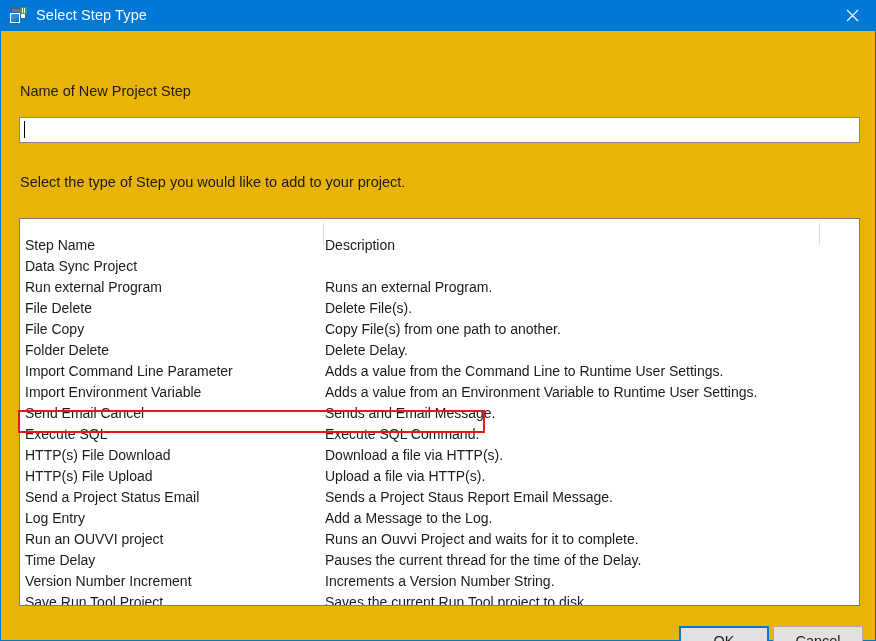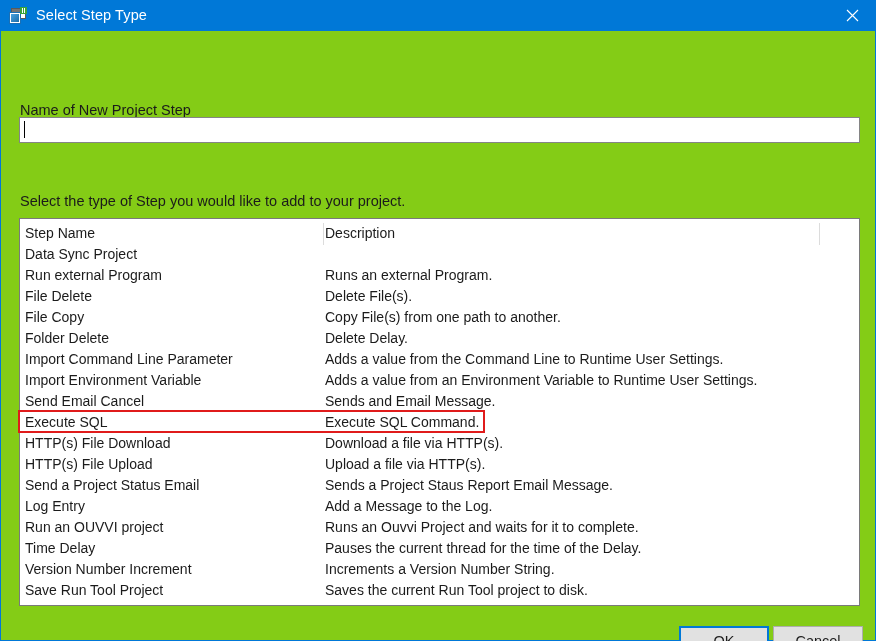--- a/index.html
+++ b/index.html
@@ -15,21 +15,21 @@
   }
 
   .dialog {
     position: absolute;
     left: 0; top: 0;
     width: 876px;
     height: 641px;
     box-sizing: border-box;
     border: 1px solid #0078d7;
     border-top: none;
-    background: #84cc16;
+    background: #eab308;
     display: flex;
     flex-direction: column;
   }
 
   
   .titlebar {
     height: 31px;
     min-height: 31px;
     background: #0078d7;
     display: flex;
@@ -112,21 +112,20 @@
   .content {
     position: relative;
     flex: 1 1 auto;
   }
 
   .label {
     position: absolute;
     font-size: 14.5px;
     color: #1b1b1b;
     white-space: nowrap;
-    margin-top: 19px;
   }
   .label-name { left: 19px; top: 52px; }
   .label-select { left: 19px; top: 143px; }
 
   .name-input {
     position: absolute;
     left: 18px;
     top: 86px;
     width: 841px;
     height: 26px;
@@ -171,21 +170,21 @@
   .col-divider.d2 { left: 799px; }
 
   .row {
     position: relative;
     height: 21px;
     line-height: 21px;
     font-size: 14px;
     color: #1b1b1b;
     white-space: nowrap;
   }
-  .row.header { color: #1b1b1b; }
+  .row.header { color: #1b1b1b; margin-top: 12px; }
   .cell-name {
     position: absolute;
     left: 5px;
     top: 0;
   }
   .cell-desc {
     position: absolute;
     left: 305px;
     top: 0;
   }

